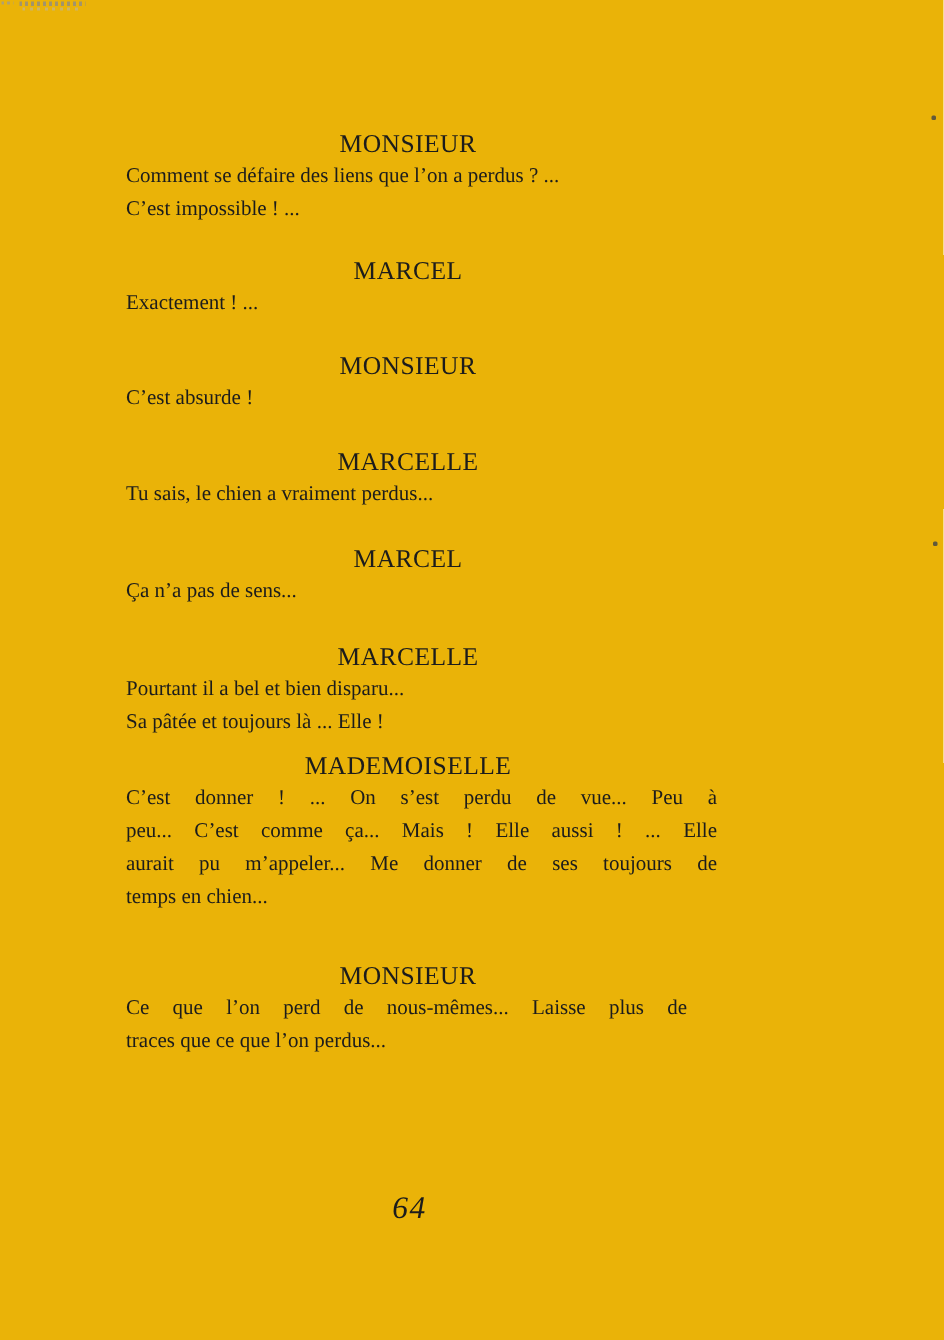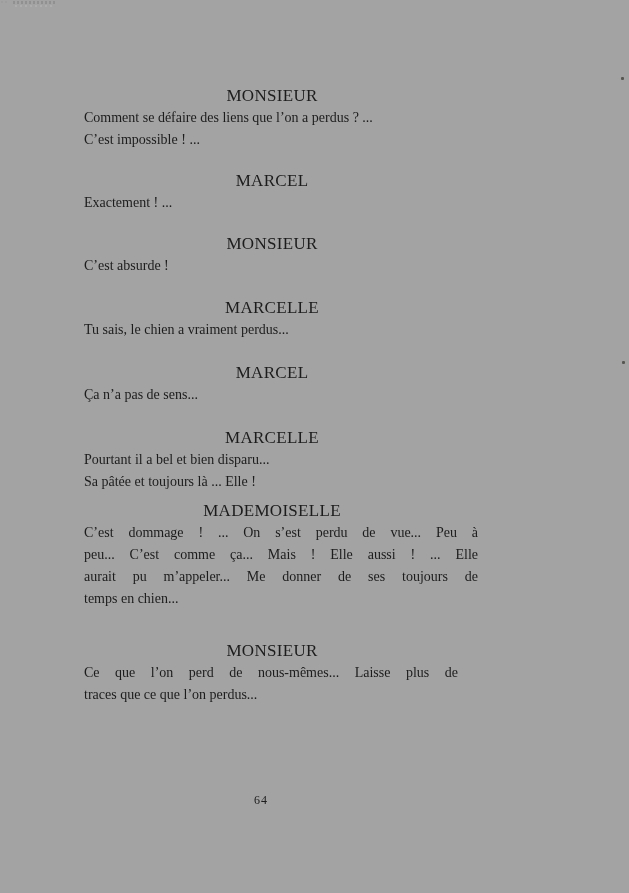--- a/index.html
+++ b/index.html
@@ -4,21 +4,21 @@
 <style>
   html, body {
     margin: 0;
     padding: 0;
     background: #ffffff;
   }
   .page {
     position: relative;
     width: 629px;
     height: 893px;
-    background: #a3a3a3;
+    background: #eab308;
     overflow: hidden;
     font-family: "Liberation Serif", "DejaVu Serif", serif;
     color: #1c1c1c;
   }
   
   .scan-dashes-top {
     position: absolute;
     left: 13px;
     top: 1px;
     width: 44px;
@@ -77,25 +77,26 @@
     font-size: 14px;
     white-space: nowrap;
   }
   .dline.justified {
     white-space: normal;
     text-align: justify;
     text-align-last: justify;
   }
   .page-number {
     position: absolute;
-    left: 228px;
+    left: 240px;
     top: 793px;
     width: 66px;
     text-align: center;
-    font-size: 12px;
+    font-size: 21px;
+    font-style: italic;
     letter-spacing: 1px;
   }
 </style>
 </head>
 <body>
 
 <div class="page">
   <div class="scan-dash-corner"></div>
   <div class="scan-dashes-top"></div>
   <div class="scan-dashes-top2"></div>
@@ -124,21 +125,21 @@
         <span class="speaker">MARCEL</span>
         <span class="dline">Ça n’a pas de sens...</span>
       </div>
       <div class="group" style="top: 427px; width: 394px;">
         <span class="speaker">MARCELLE</span>
         <span class="dline">Pourtant il a bel et bien disparu...</span>
         <span class="dline">Sa pâtée et toujours là ... Elle !</span>
       </div>
       <div class="group" style="top: 500px; width: 394px;">
         <span class="speaker">MADEMOISELLE</span>
-        <span class="dline justified">C’est dommage ! ... On s’est perdu de vue... Peu à</span>
+        <span class="dline justified">C’est donner ! ... On s’est perdu de vue... Peu à</span>
         <span class="dline justified">peu... C’est comme ça... Mais ! Elle aussi ! ... Elle</span>
         <span class="dline justified">aurait pu m’appeler... Me donner de ses toujours de</span>
         <span class="dline">temps en chien...</span>
       </div>
       <div class="group" style="top: 640px; width: 374px;">
         <span class="speaker">MONSIEUR</span>
         <span class="dline justified">Ce que l’on perd de nous-mêmes... Laisse plus de</span>
         <span class="dline">traces que ce que l’on perdus...</span>
       </div>
     </div>

